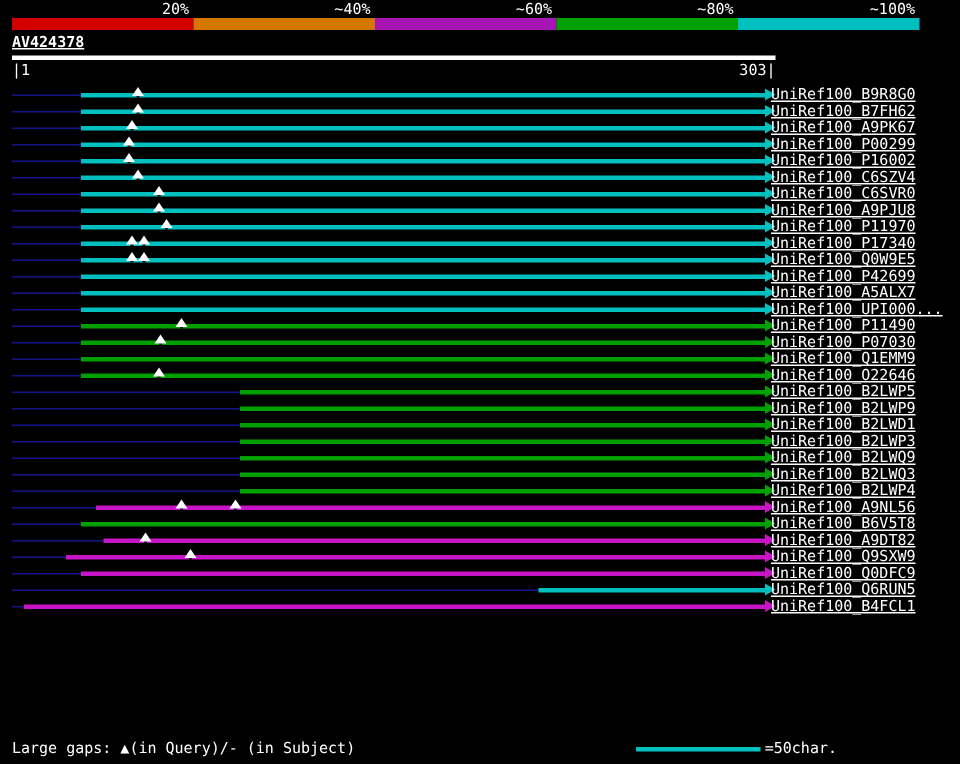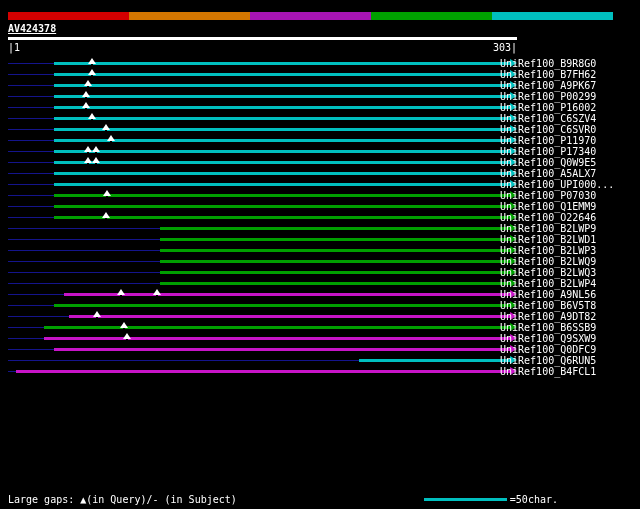--- a/index.html
+++ b/index.html
@@ -21,29 +21,36 @@
   .row  { position:relative; height:11px; }
   .leader { position:absolute; top:5px; height:1px; }
   .bar    { position:absolute; top:4px; height:3px; }
   .arrow  { position:absolute; top:1px; width:0; height:0;
             border-top:4px solid transparent; border-bottom:4px solid transparent;
             border-left:7px solid #fff; }
   .notch  { position:absolute; top:4px; width:2px; height:3px; background:#000; transform:translateX(-50%); }
   .gap-tri{ position:absolute; top:0; width:0; height:0;
             border-left:4px solid transparent; border-right:4px solid transparent;
             border-bottom:6px solid #fff; transform:translateX(-50%); }
-  .hit-label { position:absolute; left:500px; top:0; line-height:11px; white-space:nowrap; }
+  .hit-label { position:absolute; left:514px; top:0; line-height:11px; white-space:nowrap;text-decoration:underline; }
   .footer-legend { position:absolute; top:494px; left:8px;text-align:center; }
   .footer-scale  { position:absolute; top:494px; right:82px; display:flex; align-items:center; gap:3px; height:11px; }
   .scale-line { display:inline-block; height:3px; }
 </style>
 </head>
 <body>
 
 <div class="screen">
+  <div class="scale-labels" id="scale-labels">
+      <span>20%</span>
+      <span>~40%</span>
+      <span>~60%</span>
+      <span>~80%</span>
+      <span>~100%</span>
+    </div>
   <div class="scale-colorbar" id="scale-colorbar">
       <div style="background: rgb(212, 0, 0);"></div>
       <div style="background: rgb(212, 118, 0);"></div>
       <div style="background: rgb(167, 20, 180);"></div>
       <div style="background: rgb(0, 160, 0);"></div>
       <div style="background: rgb(0, 191, 191);"></div>
     </div>
 
   <div class="query-name">AV424378</div>
   <div class="query-bar"></div>
@@ -104,20 +111,28 @@
         <div class="bar" style="left: 54.3894px; width: 455.611px; background: rgb(0, 191, 191);"></div>
         <div class="arrow" style="left: 510px; border-left-color: rgb(0, 191, 191);"></div>
         <div class="notch" style="left: 105.749px;"></div>
         <div class="gap-tri" style="left: 105.749px;"></div>
         <span class="hit-label">UniRef100_C6SVR0</span>
       </div>
       <div class="row">
         <div class="leader" style="left: 8px; width: 46.3894px; background: rgb(20, 20, 140);"></div>
         <div class="bar" style="left: 54.3894px; width: 455.611px; background: rgb(0, 191, 191);"></div>
         <div class="arrow" style="left: 510px; border-left-color: rgb(0, 191, 191);"></div>
+        <div class="notch" style="left: 105.749px;"></div>
+        <div class="gap-tri" style="left: 105.749px;"></div>
+        <span class="hit-label">UniRef100_A9PJU8</span>
+      </div>
+      <div class="row">
+        <div class="leader" style="left: 8px; width: 46.3894px; background: rgb(20, 20, 140);"></div>
+        <div class="bar" style="left: 54.3894px; width: 455.611px; background: rgb(0, 191, 191);"></div>
+        <div class="arrow" style="left: 510px; border-left-color: rgb(0, 191, 191);"></div>
         <div class="notch" style="left: 110.719px;"></div>
         <div class="gap-tri" style="left: 110.719px;"></div>
         <span class="hit-label">UniRef100_P11970</span>
       </div>
       <div class="row">
         <div class="leader" style="left: 8px; width: 46.3894px; background: rgb(20, 20, 140);"></div>
         <div class="bar" style="left: 54.3894px; width: 455.611px; background: rgb(0, 191, 191);"></div>
         <div class="arrow" style="left: 510px; border-left-color: rgb(0, 191, 191);"></div>
         <div class="notch" style="left: 87.5248px;"></div>
         <div class="gap-tri" style="left: 87.5248px;"></div>
@@ -132,27 +147,41 @@
         <div class="notch" style="left: 87.5248px;"></div>
         <div class="gap-tri" style="left: 87.5248px;"></div>
         <div class="notch" style="left: 95.8086px;"></div>
         <div class="gap-tri" style="left: 95.8086px;"></div>
         <span class="hit-label">UniRef100_Q0W9E5</span>
       </div>
       <div class="row">
         <div class="leader" style="left: 8px; width: 46.3894px; background: rgb(20, 20, 140);"></div>
         <div class="bar" style="left: 54.3894px; width: 455.611px; background: rgb(0, 191, 191);"></div>
         <div class="arrow" style="left: 510px; border-left-color: rgb(0, 191, 191);"></div>
+        <span class="hit-label">UniRef100_P42699</span>
+      </div>
+      <div class="row">
+        <div class="leader" style="left: 8px; width: 46.3894px; background: rgb(20, 20, 140);"></div>
+        <div class="bar" style="left: 54.3894px; width: 455.611px; background: rgb(0, 191, 191);"></div>
+        <div class="arrow" style="left: 510px; border-left-color: rgb(0, 191, 191);"></div>
         <span class="hit-label">UniRef100_A5ALX7</span>
       </div>
       <div class="row">
         <div class="leader" style="left: 8px; width: 46.3894px; background: rgb(20, 20, 140);"></div>
         <div class="bar" style="left: 54.3894px; width: 455.611px; background: rgb(0, 191, 191);"></div>
         <div class="arrow" style="left: 510px; border-left-color: rgb(0, 191, 191);"></div>
         <span class="hit-label">UniRef100_UPI000...</span>
+      </div>
+      <div class="row">
+        <div class="leader" style="left: 8px; width: 46.3894px; background: rgb(20, 20, 140);"></div>
+        <div class="bar" style="left: 54.3894px; width: 455.611px; background: rgb(0, 160, 0);"></div>
+        <div class="arrow" style="left: 510px; border-left-color: rgb(0, 160, 0);"></div>
+        <div class="notch" style="left: 120.66px;"></div>
+        <div class="gap-tri" style="left: 120.66px;"></div>
+        <span class="hit-label">UniRef100_P11490</span>
       </div>
       <div class="row">
         <div class="leader" style="left: 8px; width: 46.3894px; background: rgb(20, 20, 140);"></div>
         <div class="bar" style="left: 54.3894px; width: 455.611px; background: rgb(0, 160, 0);"></div>
         <div class="arrow" style="left: 510px; border-left-color: rgb(0, 160, 0);"></div>
         <div class="notch" style="left: 107.406px;"></div>
         <div class="gap-tri" style="left: 107.406px;"></div>
         <span class="hit-label">UniRef100_P07030</span>
       </div>
       <div class="row">
@@ -161,20 +190,26 @@
         <div class="arrow" style="left: 510px; border-left-color: rgb(0, 160, 0);"></div>
         <span class="hit-label">UniRef100_Q1EMM9</span>
       </div>
       <div class="row">
         <div class="leader" style="left: 8px; width: 46.3894px; background: rgb(20, 20, 140);"></div>
         <div class="bar" style="left: 54.3894px; width: 455.611px; background: rgb(0, 160, 0);"></div>
         <div class="arrow" style="left: 510px; border-left-color: rgb(0, 160, 0);"></div>
         <div class="notch" style="left: 105.749px;"></div>
         <div class="gap-tri" style="left: 105.749px;"></div>
         <span class="hit-label">UniRef100_O22646</span>
+      </div>
+      <div class="row">
+        <div class="leader" style="left: 8px; width: 152.422px; background: rgb(20, 20, 140);"></div>
+        <div class="bar" style="left: 160.422px; width: 349.578px; background: rgb(0, 160, 0);"></div>
+        <div class="arrow" style="left: 510px; border-left-color: rgb(0, 160, 0);"></div>
+        <span class="hit-label">UniRef100_B2LWP5</span>
       </div>
       <div class="row">
         <div class="leader" style="left: 8px; width: 152.422px; background: rgb(20, 20, 140);"></div>
         <div class="bar" style="left: 160.422px; width: 349.578px; background: rgb(0, 160, 0);"></div>
         <div class="arrow" style="left: 510px; border-left-color: rgb(0, 160, 0);"></div>
         <span class="hit-label">UniRef100_B2LWP9</span>
       </div>
       <div class="row">
         <div class="leader" style="left: 8px; width: 152.422px; background: rgb(20, 20, 140);"></div>
         <div class="bar" style="left: 160.422px; width: 349.578px; background: rgb(0, 160, 0);"></div>
@@ -221,28 +256,20 @@
         <div class="arrow" style="left: 510px; border-left-color: rgb(0, 160, 0);"></div>
         <span class="hit-label">UniRef100_B6V5T8</span>
       </div>
       <div class="row">
         <div class="leader" style="left: 8px; width: 61.3003px; background: rgb(20, 20, 140);"></div>
         <div class="bar" style="left: 69.3003px; width: 440.7px; background: rgb(199, 20, 199);"></div>
         <div class="arrow" style="left: 510px; border-left-color: rgb(199, 20, 199);"></div>
         <div class="notch" style="left: 97.4653px;"></div>
         <div class="gap-tri" style="left: 97.4653px;"></div>
         <span class="hit-label">UniRef100_A9DT82</span>
-      </div>
-      <div class="row">
-        <div class="leader" style="left: 8px; width: 36.4488px; background: rgb(20, 20, 140);"></div>
-        <div class="bar" style="left: 44.4488px; width: 465.551px; background: rgb(0, 160, 0);"></div>
-        <div class="arrow" style="left: 510px; border-left-color: rgb(0, 160, 0);"></div>
-        <div class="notch" style="left: 123.974px;"></div>
-        <div class="gap-tri" style="left: 123.974px;"></div>
-        <span class="hit-label">UniRef100_B6SSB9</span>
       </div>
       <div class="row">
         <div class="leader" style="left: 8px; width: 36.4488px; background: rgb(20, 20, 140);"></div>
         <div class="bar" style="left: 44.4488px; width: 465.551px; background: rgb(199, 20, 199);"></div>
         <div class="arrow" style="left: 510px; border-left-color: rgb(199, 20, 199);"></div>
         <div class="notch" style="left: 127.287px;"></div>
         <div class="gap-tri" style="left: 127.287px;"></div>
         <span class="hit-label">UniRef100_Q9SXW9</span>
       </div>
       <div class="row">

